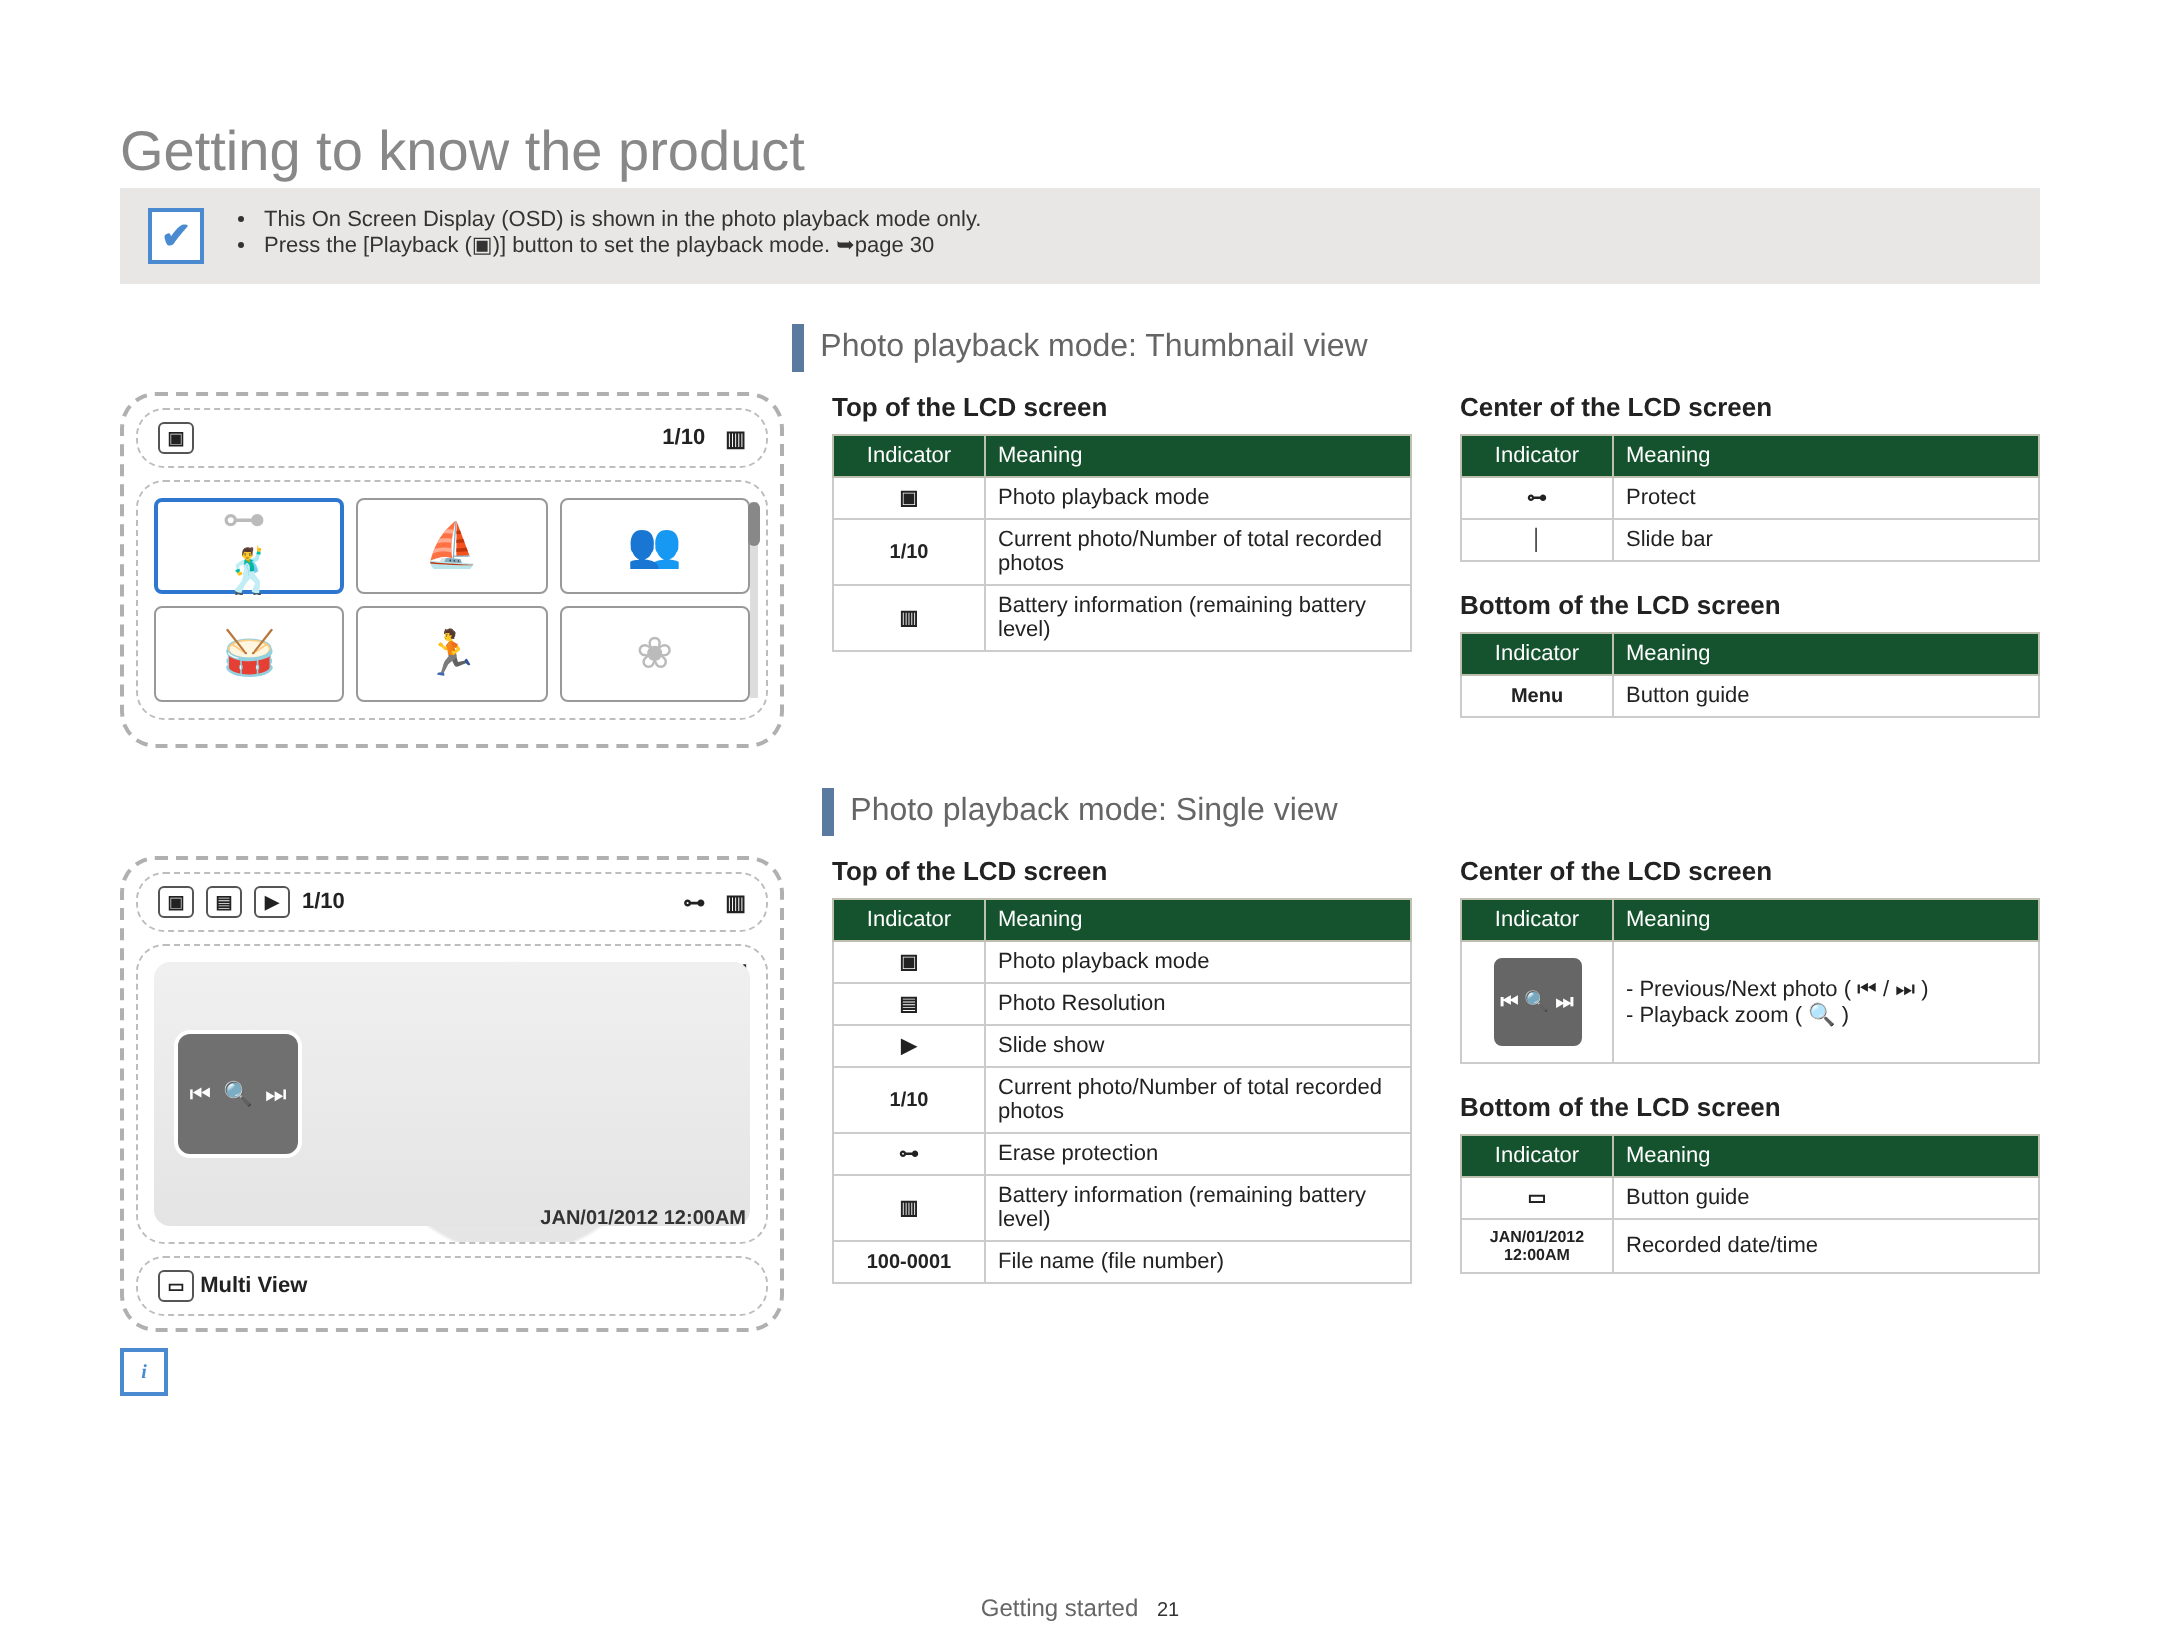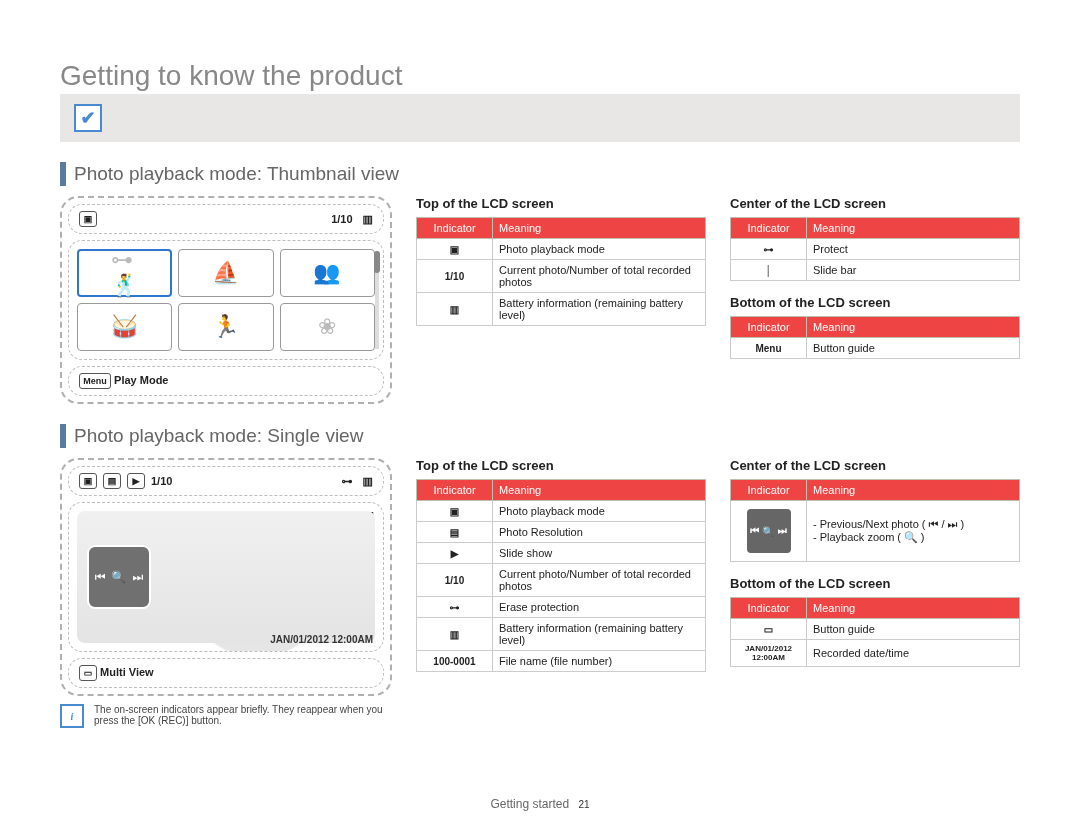--- a/index.html
+++ b/index.html
@@ -32,25 +32,26 @@
     width: 28px; height: 28px;
     background: #fff;
     border: 2px solid #4a8ad0;
     display:flex;align-items:center;justify-content:center;
     font-size:18px;font-weight:bold;color:#4a8ad0;
     flex-shrink:0;
   }
   .note-list { list-style: disc; padding-left: 16px; }
   .section-hdr {
     display:flex;align-items:center;
-    font-size: 19px;
+    font-size: 16px;
     font-weight: 400;
     color: #666;
     margin-bottom: 10px;
     gap: 8px;
+    justify-content: center;
   }
   .section-hdr::before {
     content:"";
     width:6px;height:24px;background:#5a7aa0;display:inline-block;
   }
   .row {
     display:flex;
     gap: 24px;
     margin-bottom: 20px;
     align-items:flex-start;
@@ -122,21 +123,21 @@
 
   
   .col { flex:1; }
   .col h4 {
     font-size:13px;font-weight:bold;margin-bottom:6px;
   }
   table.ind {
     width:100%;border-collapse:collapse;font-size:11px;margin-bottom:14px;
   }
   table.ind th {
-    background:#ef4444;color:#fff;font-weight:normal;
+    background:#14532d;color:#fff;font-weight:normal;
     padding:4px 6px;border:1px solid #bfbfb0;text-align:left;
   }
   table.ind th:first-child{width:76px;text-align:center;}
   table.ind td {
     padding:4px 6px;border:1px solid #ccc;vertical-align:middle;
   }
   table.ind td:first-child{text-align:center;font-size:10px;font-weight:bold;}
 
   .info-note {
     display:flex;gap:10px;font-size:10px;color:#444;margin-top:8px;
@@ -153,20 +154,24 @@
   }
   .footer .pg{font-size:10px;color:#333;margin-left:6px;}
 </style>
 </head>
 <body>
 
 <h1 class="page-title">Getting to know the product</h1>
 
 <div class="note-box">
   <div class="note-icon">✔</div>
+  <ul class="note-list">
+    <li>This On Screen Display (OSD) is shown in the photo playback mode only.</li>
+    <li>Press the [Playback (▣)] button to set the playback mode. ➥page 30</li>
+  </ul>
 </div>
 
 <div class="section-hdr">
   <span>Photo playback mode: Thumbnail view</span>
 </div>
 
 <div class="row">
 
   <div class="lcd">
     <div class="lcd-top">
@@ -181,27 +186,20 @@
     <div class="lcd-center">
       <div class="thumbs">
         <div class="thumb sel">⊶<br>🕺</div>
         <div class="thumb">⛵</div>
         <div class="thumb">👥</div>
         <div class="thumb">🥁</div>
         <div class="thumb">🏃</div>
         <div class="thumb">❀</div>
       </div>
       <div class="scrollbar"></div>
-    </div>
-    <div class="lcd-bottom">
-      <span>
-        <span class="mini-icon" style="width:32px;">Menu</span>
-        <b>Play Mode</b>
-      </span>
-      <span></span>
     </div>
   </div>
 
   <div class="col">
     <h4>Top of the LCD screen</h4>
     <table class="ind">
       <tbody>
           <tr>
         <th>Indicator</th>
         <th>Meaning</th>
@@ -293,21 +291,20 @@
         <span>
           <span class="mini-icon">▭</span>
           <b>Multi View</b>
         </span>
         <span></span>
       </div>
     </div>
 
     <div class="info-note">
       <div class="nicon">i</div>
-      <div>The on-screen indicators appear briefly. They reappear when you press the [OK (REC)] button.</div>
     </div>
   </div>
 
   <div class="col">
     <h4>Top of the LCD screen</h4>
     <table class="ind">
       <tbody>
           <tr>
         <th>Indicator</th>
         <th>Meaning</th>

